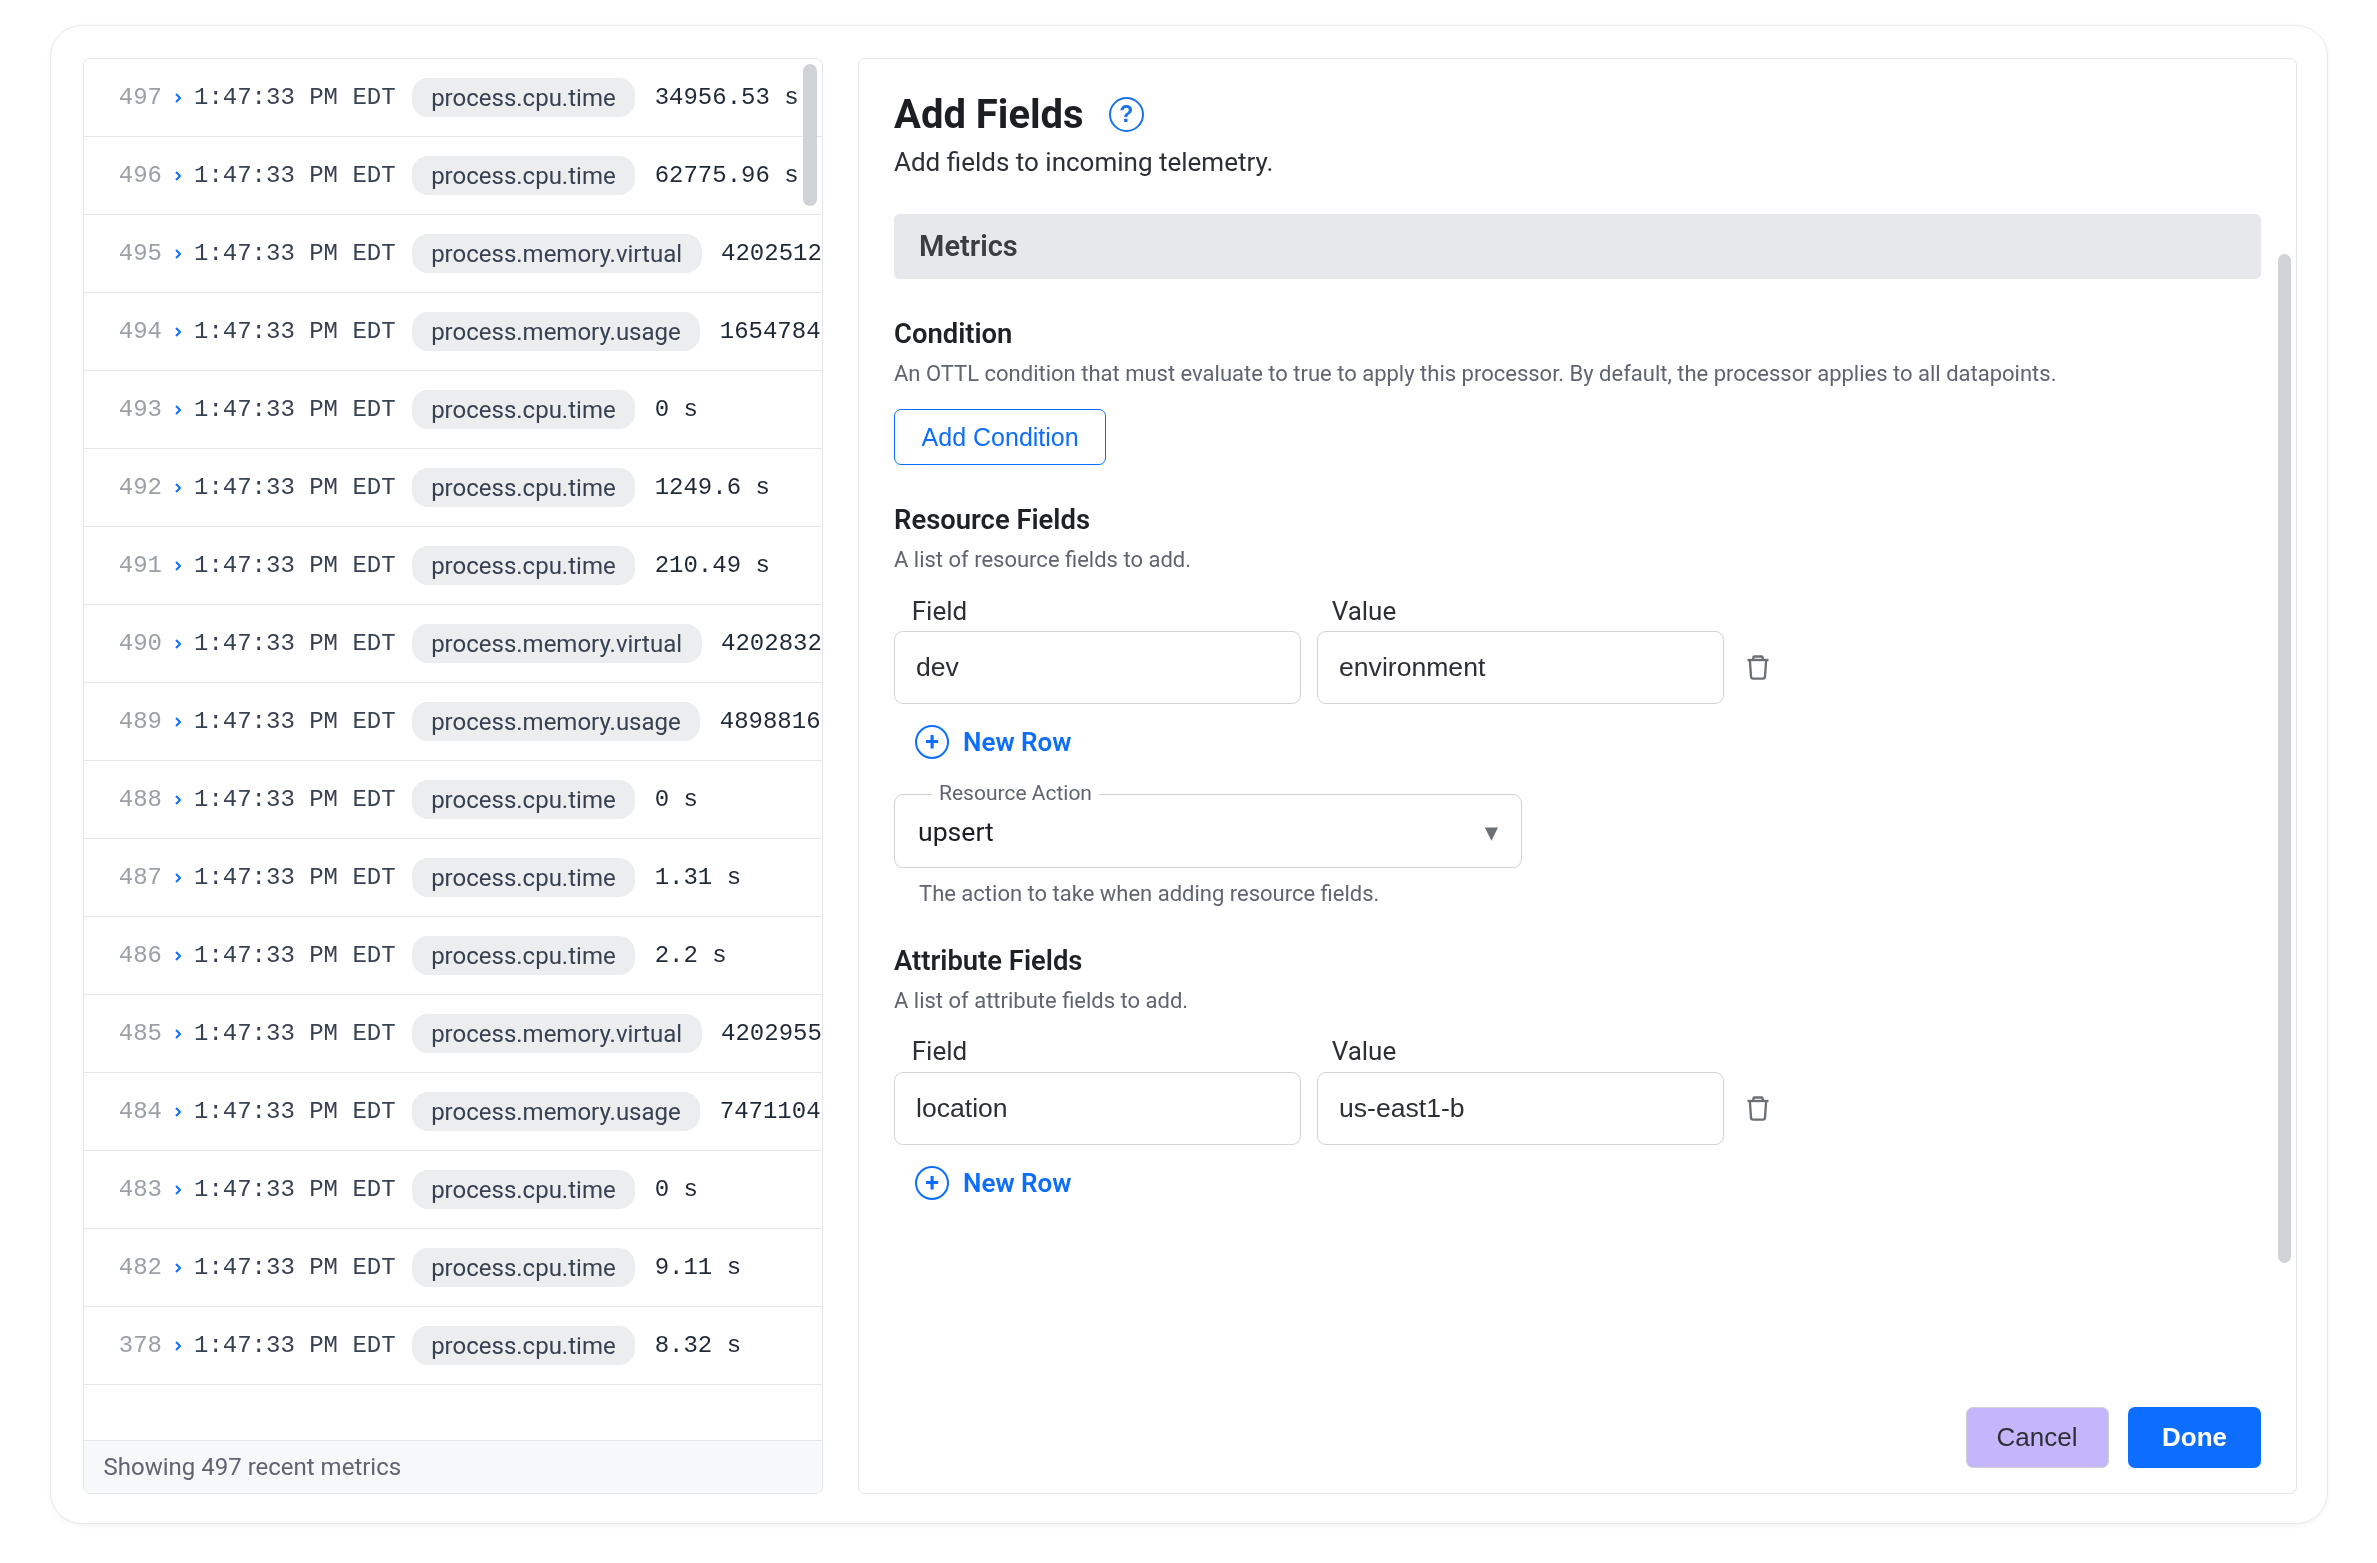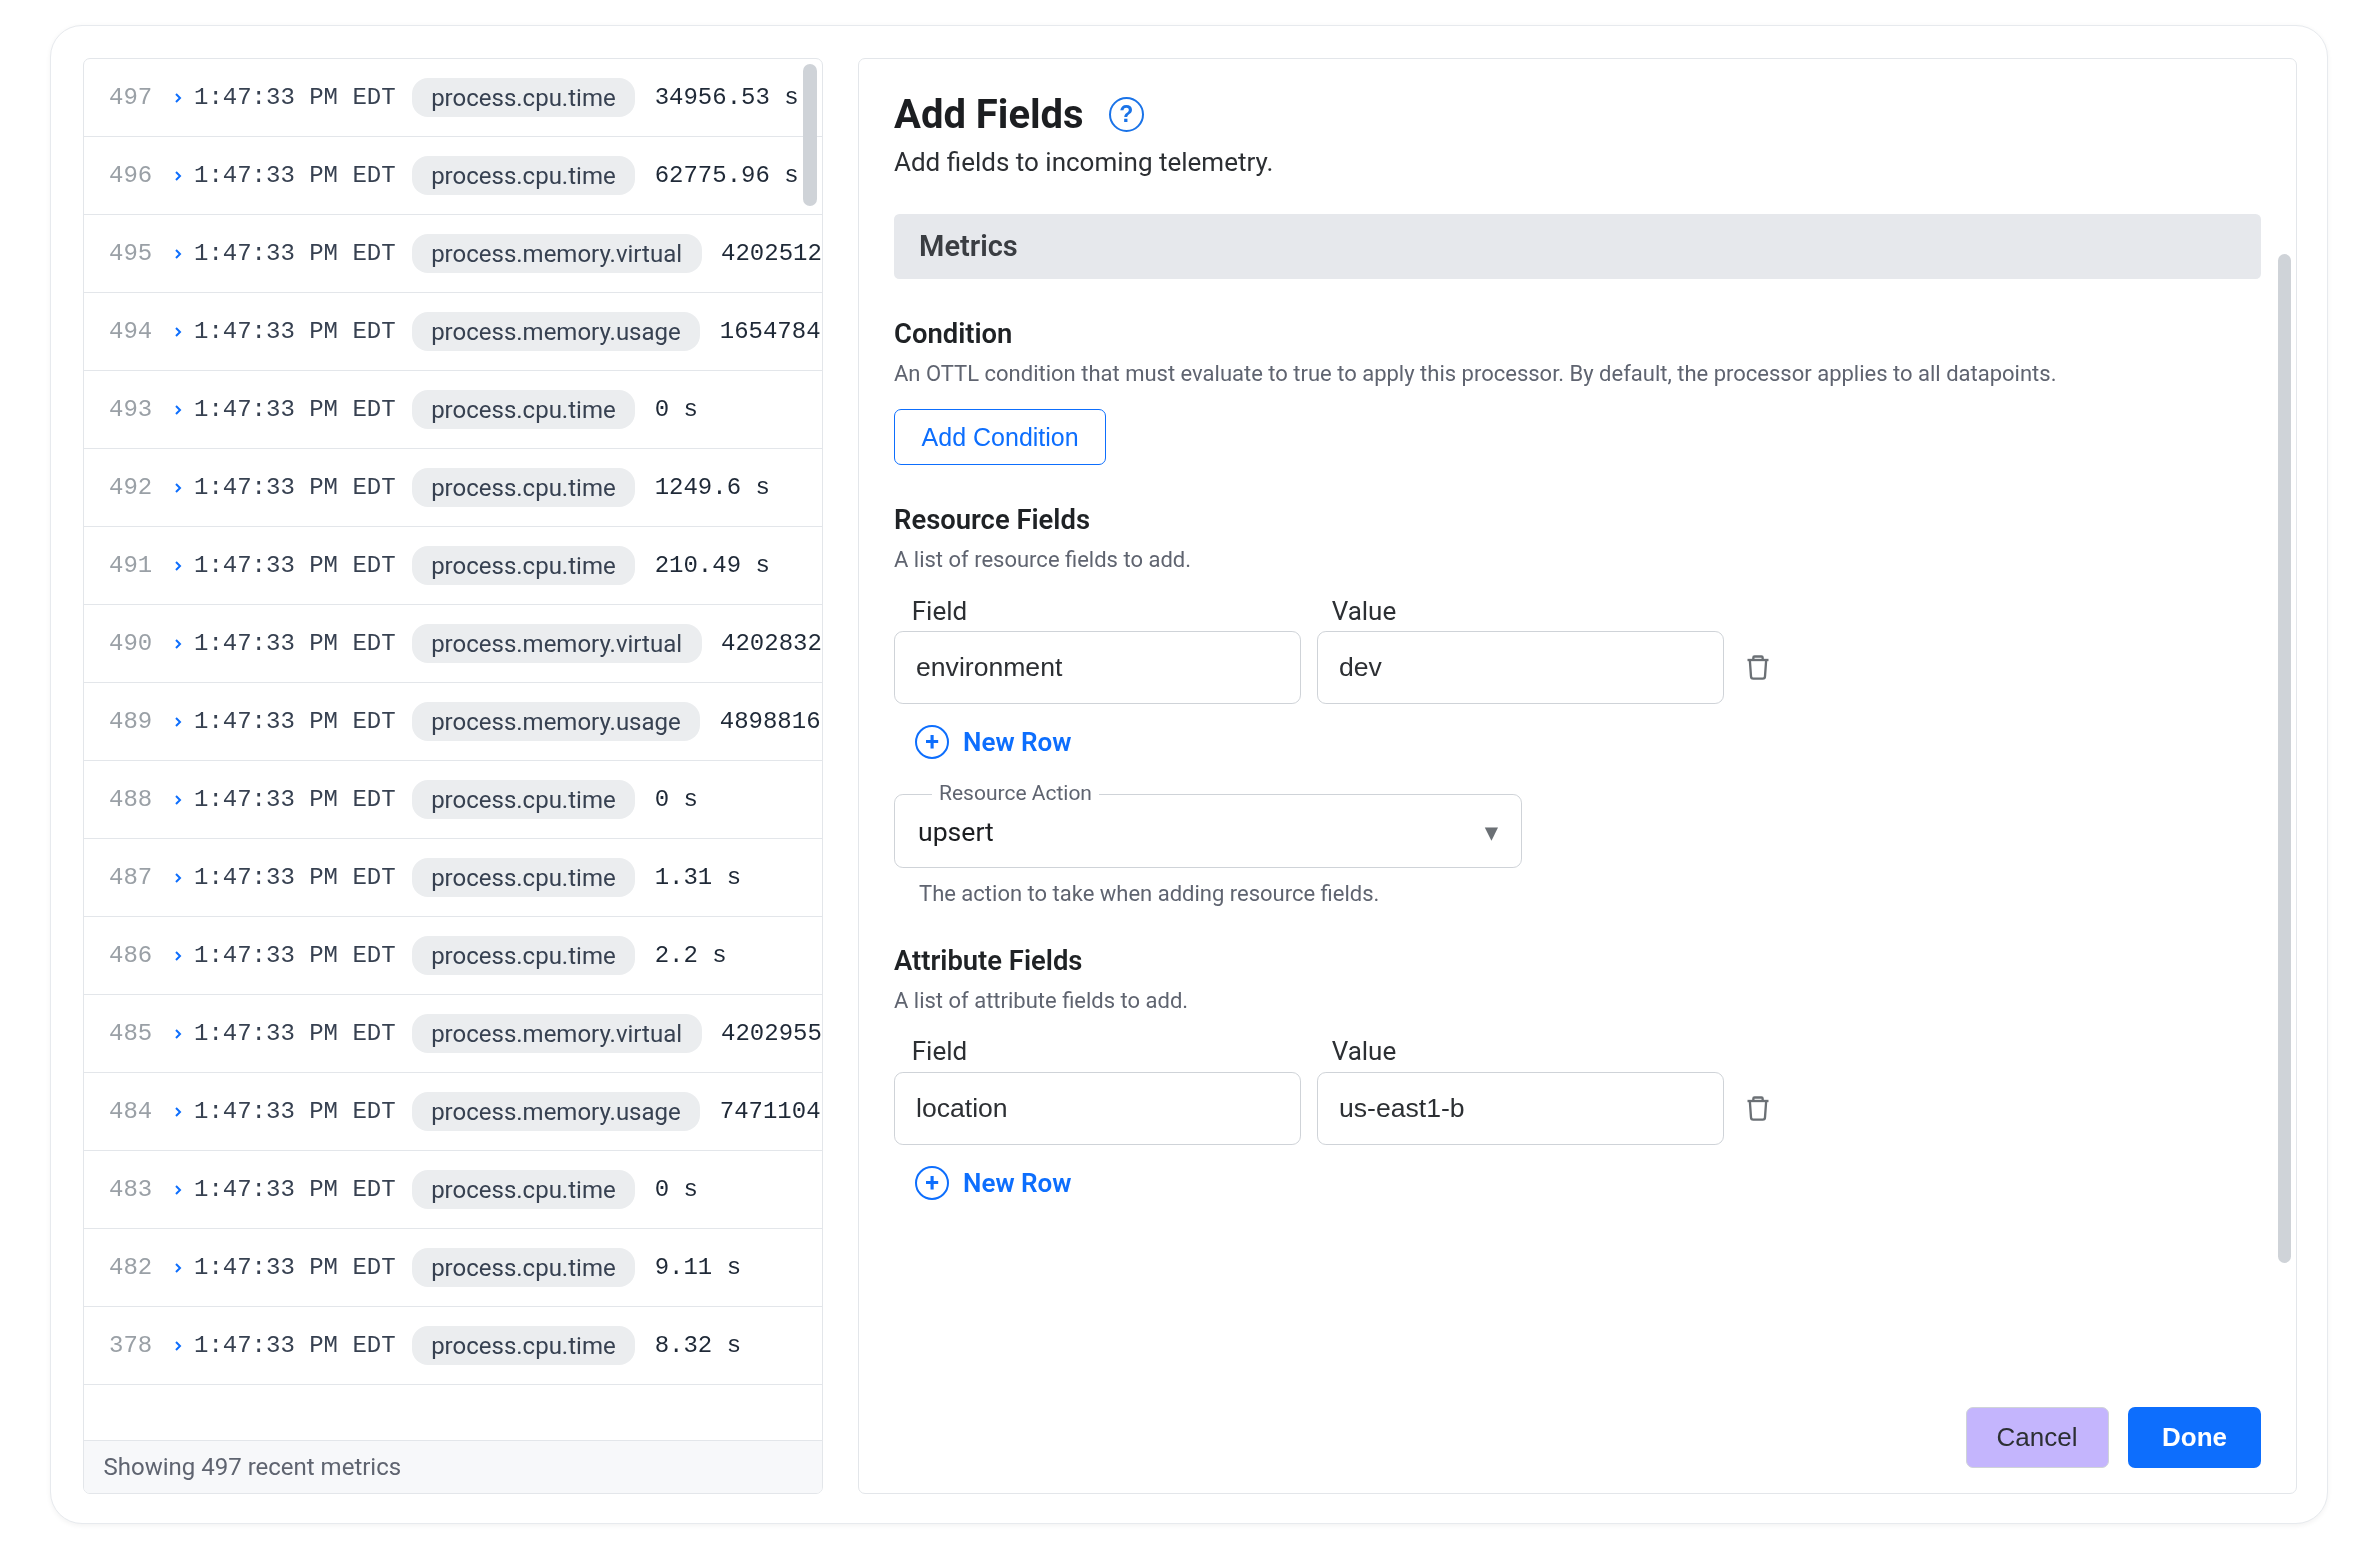--- a/index.html
+++ b/index.html
@@ -60,21 +60,21 @@
     height:78px;
     border-bottom:0.9px solid var(--panel-border);
     padding-left:25px;
     font-size:24px;
     font-family:"SFMono-Regular",Consolas,"Liberation Mono",Menlo,monospace;
     color:#374151;
     white-space:nowrap;
   }
   .metric-row .num{
     width:53px;
-    text-align:left;
+    text-align:right;
     color:#9aa0a6;
     font-weight:500;
     flex-shrink:0;
   }
   .metric-row .chev{
     width:32px;
     display:flex;
     align-items:center;
     justify-content:center;
     color:var(--blue);
@@ -533,22 +533,22 @@
       <div class="spacer"></div>
 
       
       <div class="group-title">Resource Fields</div>
       <div class="group-desc">A list of resource fields to add.</div>
       <div class="fv-labels">
         <div class="lbl">Field</div>
         <div class="lbl">Value</div>
       </div>
       <div class="fv-row">
+        <input class="text-input" value="dev" style="">
         <input class="text-input" value="environment" style="">
-        <input class="text-input" value="dev" style="">
         <span class="trash">
           <svg viewBox="0 0 24 24" fill="none" stroke="currentColor" stroke-width="2">
             <path d="M3 6h18"></path>
               <path d="M8 6V4a1 1 0 0 1 1-1h6a1 1 0 0 1 1 1v2"></path>
             <path d="M19 6l-1 14a2 2 0 0 1-2 2H8a2 2 0 0 1-2-2L5 6"></path>
           </svg>
         </span>
       </div>
       <div class="new-row">
         <span class="plus-circle">+</span>

